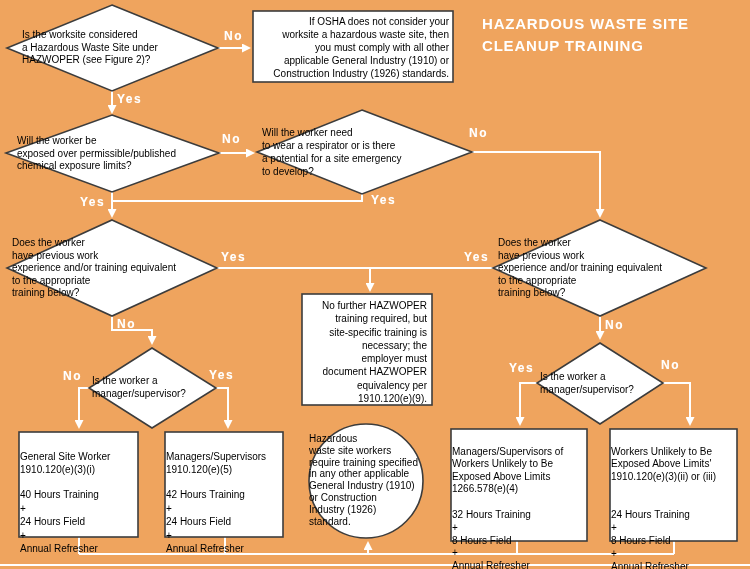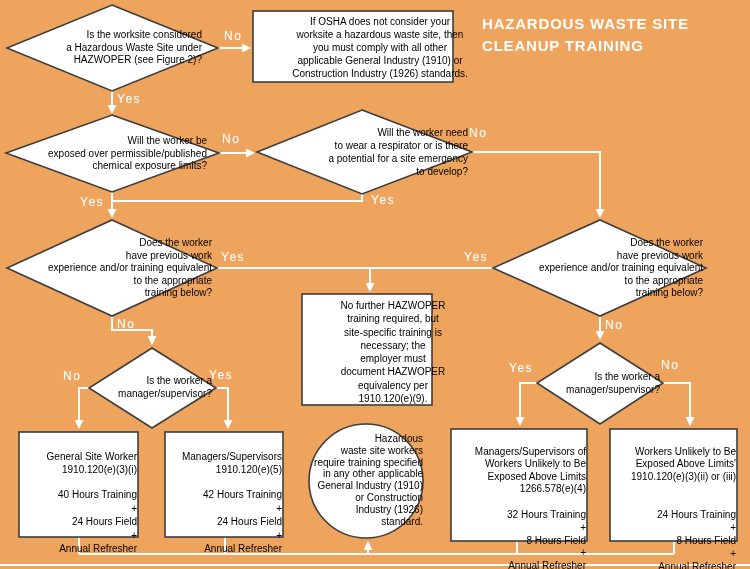--- a/index.html
+++ b/index.html
@@ -7,25 +7,25 @@
   .canvas {
     position:relative; width:750px; height:569px;
     background:#EFA45E; overflow:hidden;
     outline:1px solid #c9c9c9;
   }
   svg.layer { position:absolute; left:0; top:0; width:750px; height:569px; }
   .shape { fill:#FFFFFF; stroke:#3C3C3C; stroke-width:1.6; }
   .conn  { fill:none; stroke:#FFFFFF; stroke-width:2; }
   .txt {
     position:absolute; color:#000000; font-size:10px; line-height:12.5px;
-    text-align:right; white-space:pre-line;
+    text-align:left; white-space:pre-line;
   }
-  .txt.left { text-align:center;margin-left:25px; }
+  .txt.left { text-align:right; }
   .edge-label {
-    position:absolute; color:#FFFFFF; font-weight:normal; font-size:12px;
+    position:absolute; color:#FFFFFF; font-weight:bold; font-size:12px;
     letter-spacing:1.5px; text-shadow:0 0 1px rgba(255,255,255,.4);
   }
   .page-title {
     position:absolute; left:482px; top:13px; width:262px;
     color:#FFFFFF; font-weight:bold; font-size:15px; line-height:22px;
     letter-spacing:0.8px; text-align:left; white-space:pre-line;
   }
   .outcome-title { font-weight:normal; white-space:pre-line; line-height:13px; }
   .outcome-body  { white-space:pre-line; line-height:13.5px; margin-top:0; }
   .tight .outcome-title { line-height:12.6px; }
@@ -90,21 +90,21 @@
 a Hazardous Waste Site under
 HAZWOPER (see Figure 2)?</div>
   <div class="txt left" style="left:261px; top:15px; width:188px; line-height:13px;">If OSHA does not consider your
 worksite a hazardous waste site, then
 you must comply with all other
 applicable General Industry (1910) or
 Construction Industry (1926) standards.</div>
   <div class="txt" style="left:17px; top:135px; width:190px;">Will the worker be
 exposed over permissible/published
 chemical exposure limits?</div>
-  <div class="txt" style="left:268px; top:126px; width:200px; line-height:13px;">Will the worker need
+  <div class="txt" style="left:262px; top:126px; width:200px; line-height:13px;">Will the worker need
 to wear a respirator or is there
 a potential for a site emergency
 to develop?</div>
   <div class="txt" style="left:12px; top:237px; width:200px;">Does the worker
 have previous work
 experience and/or training equivalent
 to the appropriate
 training below?</div>
   <div class="txt" style="left:498px; top:237px; width:205px;">Does the worker
 have previous work

